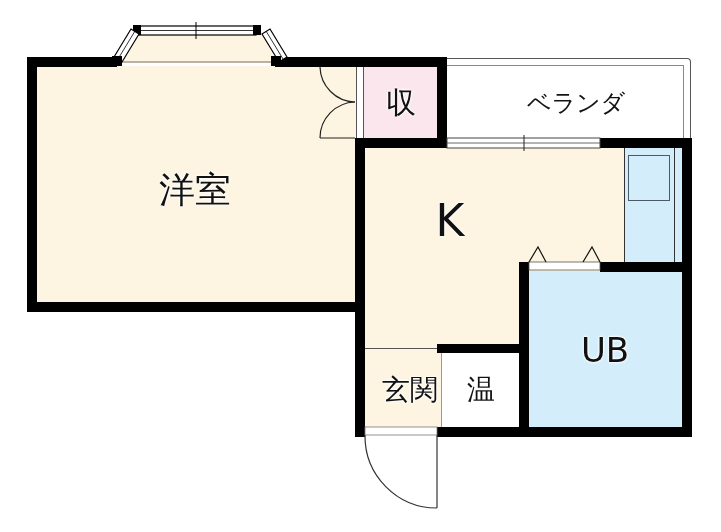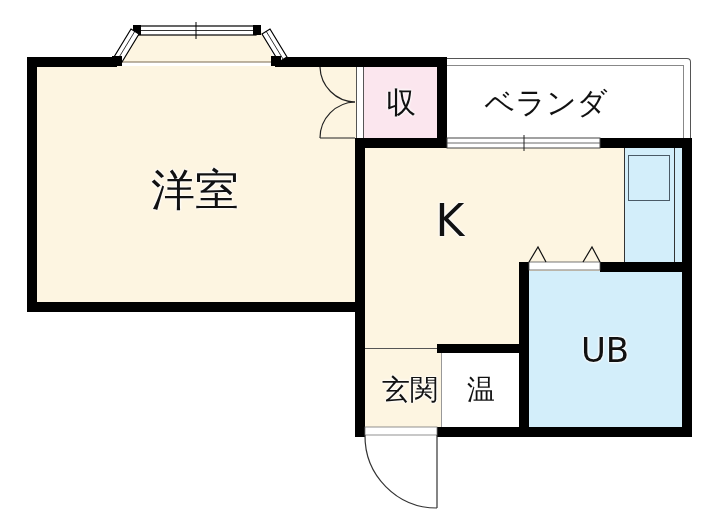--- a/index.html
+++ b/index.html
@@ -87,20 +87,20 @@
       <polyline points="583,262 592,247 600,262" fill="none" stroke="#111" stroke-width="1.2"></polyline>
     </g>
 
     <g>
       <rect x="365" y="427" width="72" height="8" fill="#fff" stroke="#777" stroke-width="0.8"></rect>
       <line x1="437" y1="435" x2="437" y2="508" stroke="#333" stroke-width="1.2"></line>
       <path d="M365,435 A72,72 0 0 0 437,508" fill="none" stroke="#333" stroke-width="1.2"></path>
     </g>
   </svg>
 
-  <div class="label" style="left:120px;top:160px;width:150px;height:60px;font-size:44px;">洋室</div>
+  <div class="label" style="left:120px;top:160px;width:150px;height:60px;font-size:36px;">洋室</div>
   <div class="label" style="left:364px;top:80px;width:74px;height:46px;font-size:30px;">収</div>
-  <div class="label" style="left:446px;top:80px;width:200px;height:46px;font-size:30px;">ベランダ</div>
+  <div class="label" style="left:476px;top:80px;width:200px;height:46px;font-size:24px;">ベランダ</div>
   <div class="label" style="left:405px;top:190px;width:90px;height:60px;font-size:44px;">K</div>
   <div class="label" style="left:540px;top:325px;width:130px;height:50px;font-size:34px;">UB</div>
   <div class="label" style="left:365px;top:368px;width:90px;height:44px;font-size:28px;">玄関</div>
   <div class="label" style="left:442px;top:368px;width:78px;height:44px;font-size:28px;">温</div>
 </div>
 
 </body></html>

